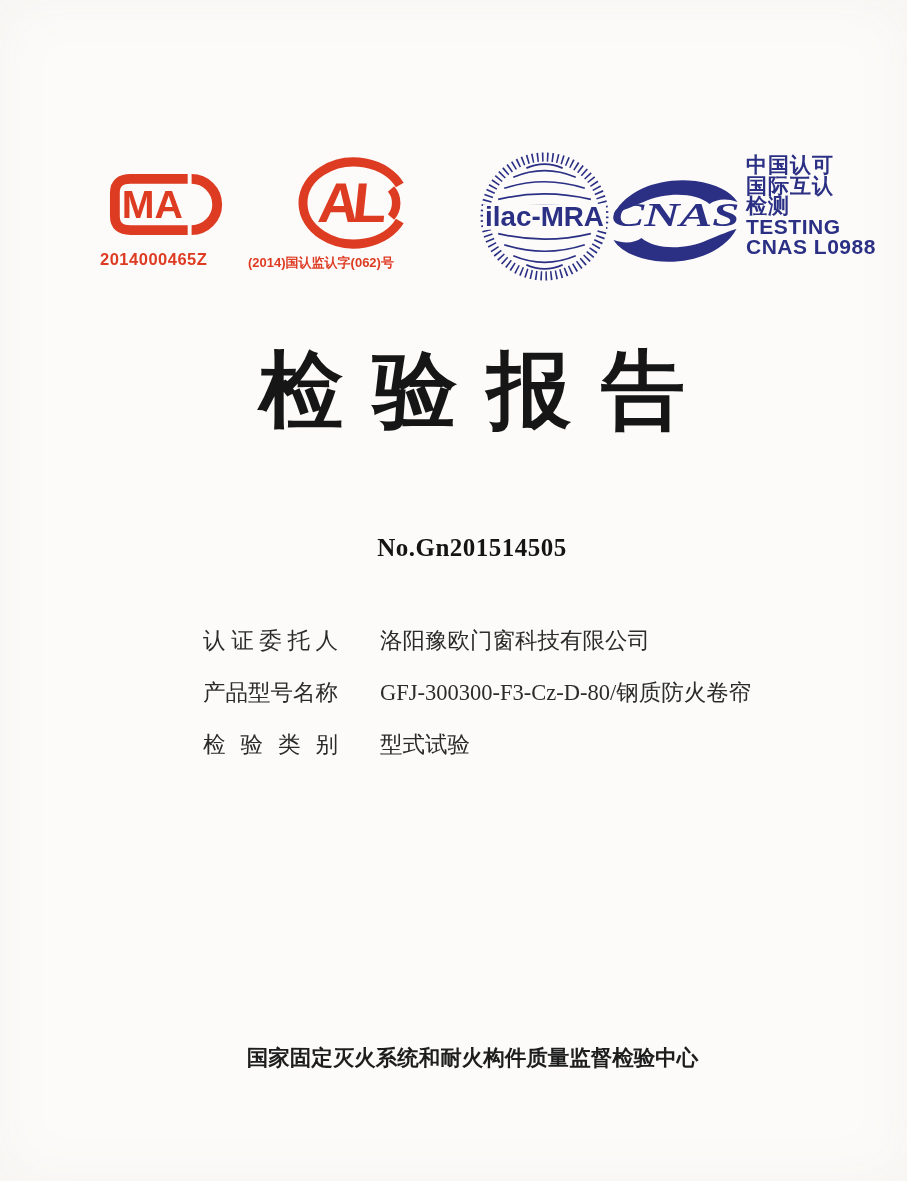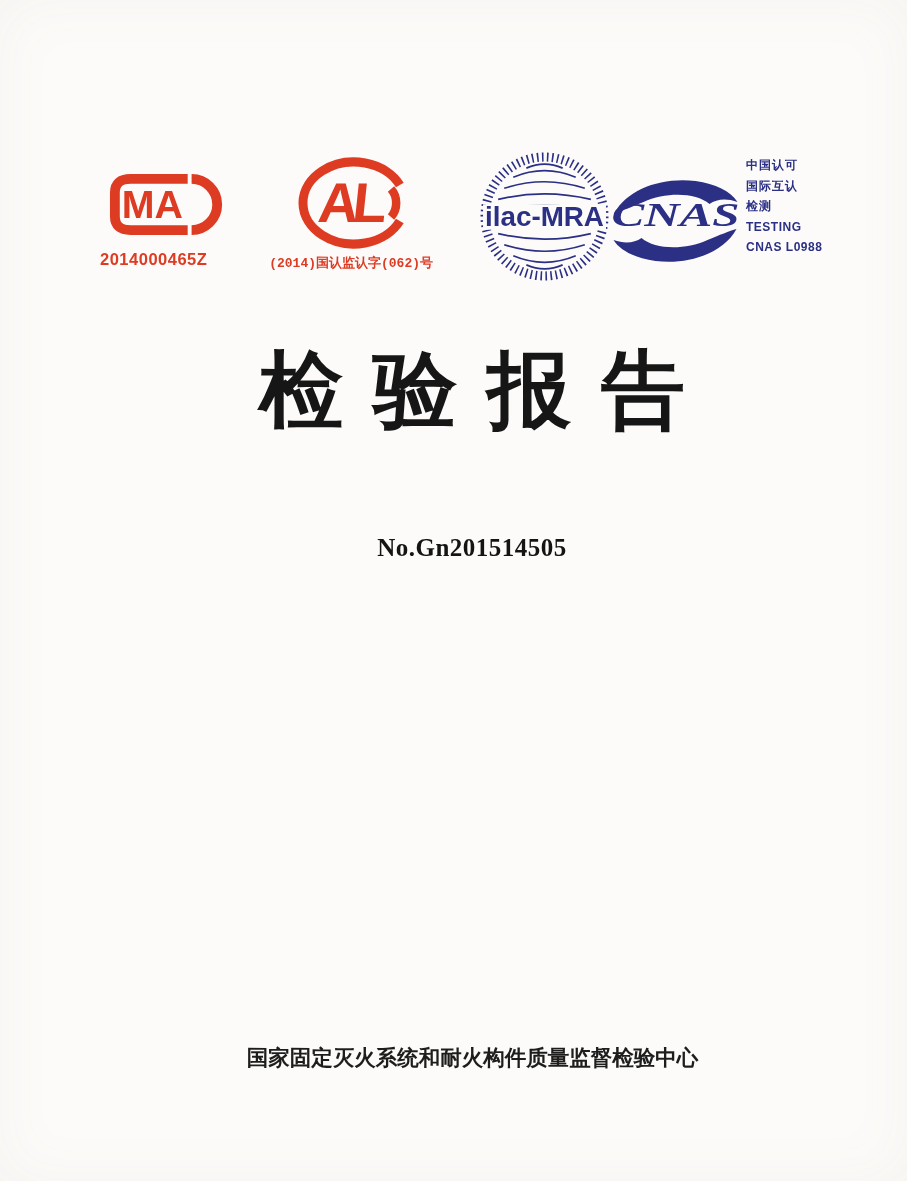--- a/index.html
+++ b/index.html
@@ -14,29 +14,29 @@
   }
   
   .cma-svg{position:absolute;left:107px;top:173px;}
   .cma-caption{
     position:absolute;left:100px;top:250px;width:136px;
     text-align:left;font-size:16.5px;font-weight:bold;
     color:#de3b23;letter-spacing:0.5px;
   }
   .cal-svg{position:absolute;left:297px;top:155px;}
   .cal-caption{
-    position:absolute;left:257px;top:254px;width:176px;
-    text-align:right;font-size:13px;font-weight:bold;
-    color:#de3b23;letter-spacing:0px;white-space:nowrap;font-family:Liberation Mono, monospace;
+    position:absolute;left:248px;top:254px;width:176px;
+    text-align:left;font-size:13px;font-weight:bold;
+    color:#de3b23;letter-spacing:0px;white-space:nowrap;
   }
   .ilac-svg{position:absolute;left:479px;top:151px;}
   .cnas-svg{position:absolute;left:609px;top:180px;}
   .acc-block{
     position:absolute;left:746px;top:155px;
-    color:#2b3085;font-weight:bold;font-size:12px;line-height:20.5px;
+    color:#2b3085;font-weight:bold;font-size:21px;line-height:20.5px;
   }
   .acc-line{white-space:nowrap;letter-spacing:1px;}
   
   .report-title{
     position:absolute;top:334px;left:0;width:100%;
     padding-left:67px;box-sizing:border-box;
     text-align:center;
     font-size:84px;font-weight:900;letter-spacing:30px;
     color:#161616;
     font-family:Liberation Mono, monospace;
@@ -122,16 +122,30 @@
     <div class="acc-line">国际互认</div>
     <div class="acc-line">检测</div>
     <div class="acc-line" style="letter-spacing:0.5px">TESTING</div>
     <div class="acc-line" style="letter-spacing:0.5px">CNAS L0988</div>
   </div>
 
   <div class="report-title">检验报告</div>
 
   <div class="report-number">No.Gn201514505</div>
 
+  <div class="fields">
+    <div class="field-row">
+      <div class="field-label">认证委托人</div>
+      <div class="field-value">洛阳豫欧门窗科技有限公司</div>
+    </div>
+    <div class="field-row">
+      <div class="field-label">产品型号名称</div>
+      <div class="field-value">GFJ-300300-F3-Cz-D-80/钢质防火卷帘</div>
+    </div>
+    <div class="field-row">
+      <div class="field-label">检验类别</div>
+      <div class="field-value">型式试验</div>
+    </div>
+  </div>
 
   <div class="footer-org">国家固定灭火系统和耐火构件质量监督检验中心</div>
 
 </div>
 
 </body></html>

